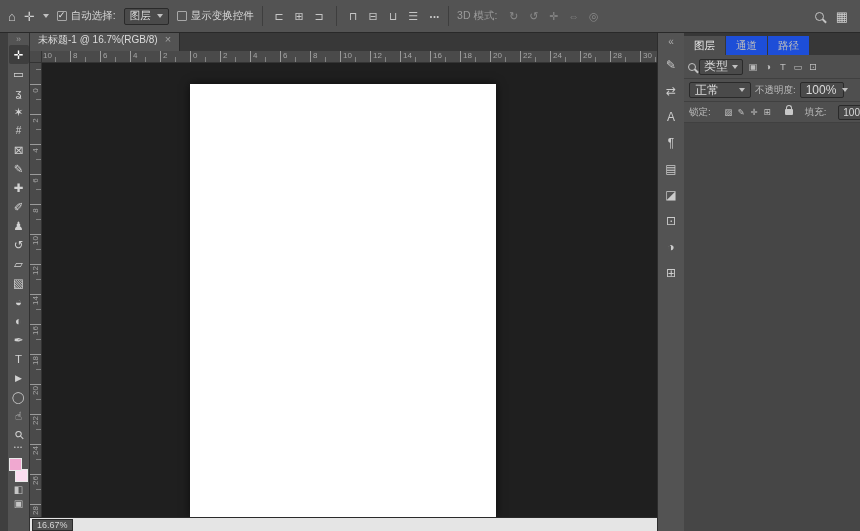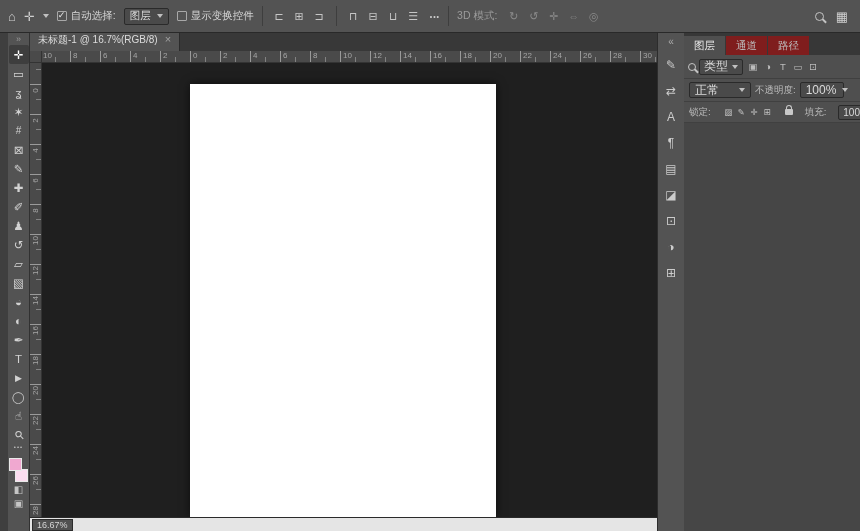--- a/index.html
+++ b/index.html
@@ -94,21 +94,21 @@
     padding-top:3px;gap:9px}
   .dock-icon{width:20px;height:17px;display:flex;align-items:center;justify-content:center;
     color:#cccccc;font-size:12px}
   .dock-icon:first-child{height:11px;font-size:10px;color:#aaaaaa}
 
   
   #layers-panel{position:absolute;left:684px;top:33px;width:176px;height:498px;background:#464646;
     display:flex;flex-direction:column}
   #panel-tabs{height:22px;background:#373737;display:flex;align-items:flex-end;gap:1px}
   .panel-tab{height:19px;display:flex;align-items:center;padding:0 10px;font-size:10.5px;
-    color:#bdbdbd;background:#7f1d1d;white-space:nowrap}
+    color:#bdbdbd;background:#1d4ed8;white-space:nowrap}
   .panel-tab.active{background:#4f4f4f;color:#e4e4e4}
   .prow{background:#4f4f4f;display:flex;align-items:center;border-bottom:1px solid #404040}
   #filter-row{height:24px;padding:0 4px;gap:3px}
   #filter-row .field{height:16px;font-size:12px;padding:0 4px;gap:4px;flex:0 0 auto}
   .f-icon{width:14px;height:15px;display:flex;align-items:center;justify-content:center;
     color:#bdbdbd;font-size:9.5px}
   #blend-row{height:23px;padding:0 5px;gap:4px}
   #blend-row .field{height:16px;font-size:12px}
   .plabel{font-size:9.5px;color:#bdbdbd;white-space:nowrap}
   #lock-row{height:21px;padding:0 5px;gap:12px}

